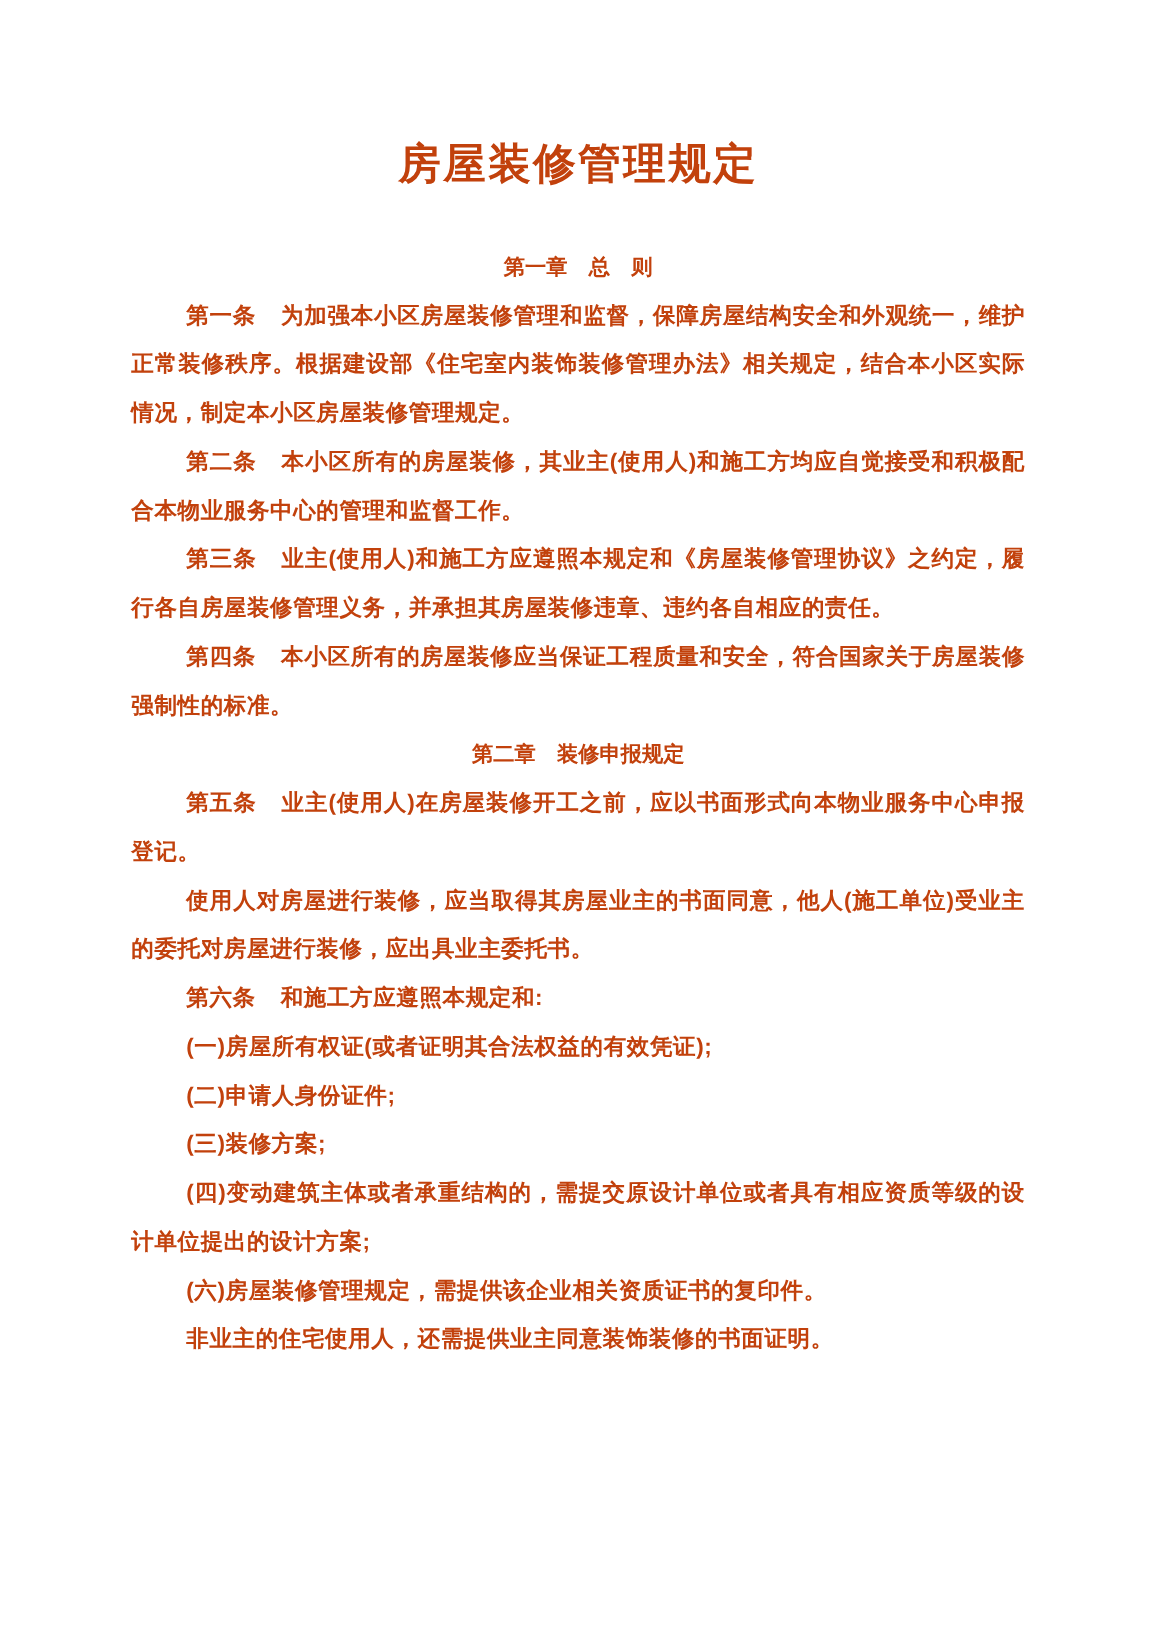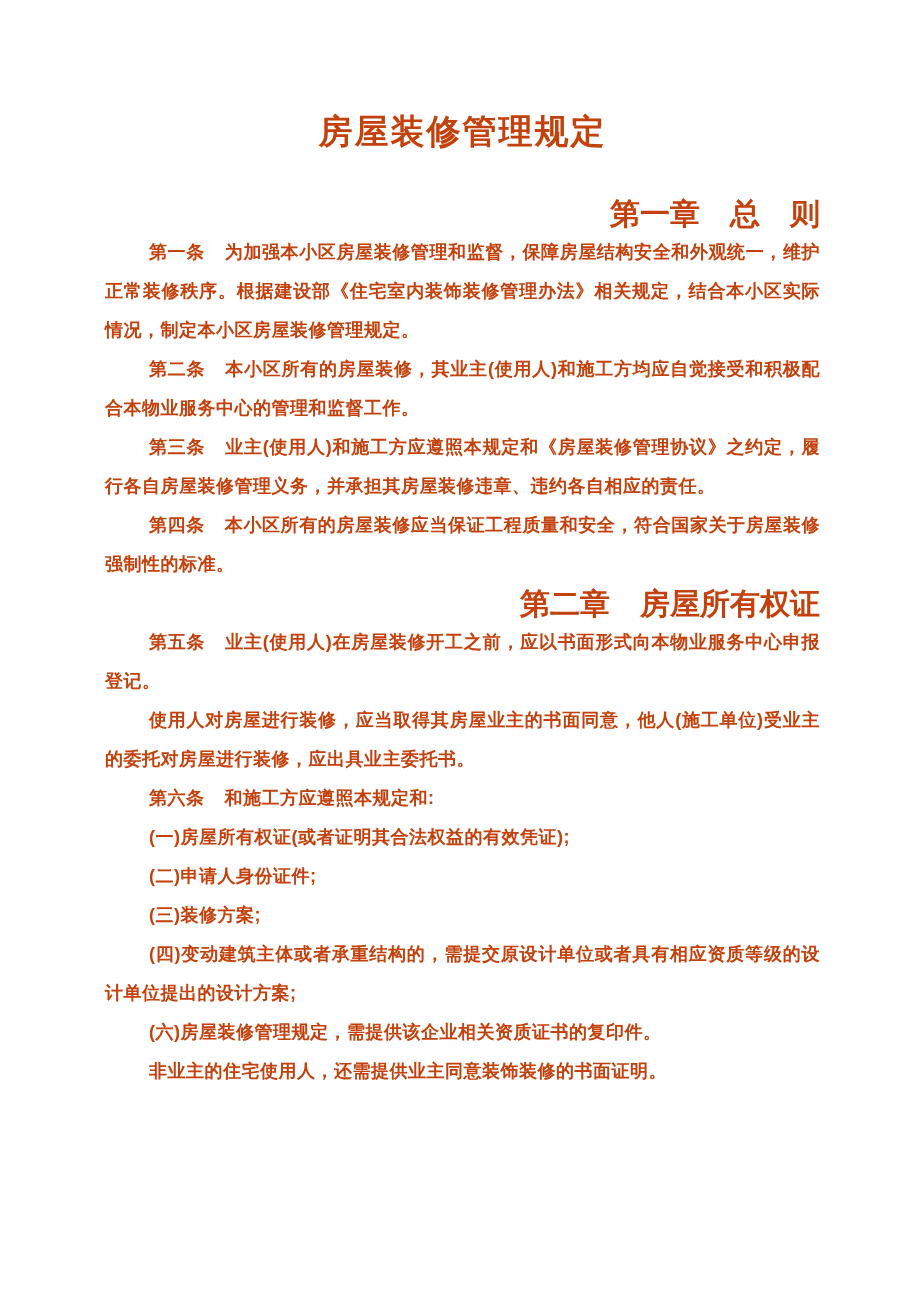--- a/index.html
+++ b/index.html
@@ -22,24 +22,24 @@
   .doc-title {
     margin: 0 0 42px 0;
     font-size: 34px;
     line-height: 42px;
     font-weight: bold;
     text-align: center;
     letter-spacing: 2px;
   }
   .chapter-heading {
     margin: 0;
-    font-size: 30px;
+    font-size: 17px;
     line-height: 39px;
     font-weight: bold;
-    text-align: right;
+    text-align: center;
   }
   .para {
     margin: 0;
     font-size: 18px;
     line-height: 39px;
     font-weight: bold;
     text-indent: 44px;
     text-align: justify;
     letter-spacing: 0.5px;
   }
@@ -60,21 +60,21 @@
   <h2 class="chapter-heading">第一章　总　则</h2>
 
   <p class="para"><span class="article-label">第一条</span><span>为加强本小区房屋装修管理和监督，保障房屋结构安全和外观统一，维护正常装修秩序。根据建设部《住宅室内装饰装修管理办法》相关规定，结合本小区实际情况，制定本小区房屋装修管理规定。</span></p>
 
   <p class="para"><span class="article-label">第二条</span><span>本小区所有的房屋装修，其业主(使用人)和施工方均应自觉接受和积极配合本物业服务中心的管理和监督工作。</span></p>
 
   <p class="para"><span class="article-label">第三条</span><span>业主(使用人)和施工方应遵照本规定和《房屋装修管理协议》之约定，履行各自房屋装修管理义务，并承担其房屋装修违章、违约各自相应的责任。</span></p>
 
   <p class="para"><span class="article-label">第四条</span><span>本小区所有的房屋装修应当保证工程质量和安全，符合国家关于房屋装修强制性的标准。</span></p>
 
-  <h2 class="chapter-heading">第二章　房屋所有权证</h2>
+  <h2 class="chapter-heading">第二章　装修申报规定</h2>
 
   <p class="para"><span class="article-label">第五条</span><span>业主(使用人)在房屋装修开工之前，应以书面形式向本物业服务中心申报登记。</span></p>
 
   <p class="para"><span class="article-label"></span><span>使用人对房屋进行装修，应当取得其房屋业主的书面同意，他人(施工单位)受业主的委托对房屋进行装修，应出具业主委托书。</span></p>
 
   <p class="para"><span class="article-label">第六条</span><span>和施工方应遵照本规定和:</span></p>
 
   <p class="para"><span class="article-label"></span><span>(一)房屋所有权证(或者证明其合法权益的有效凭证);</span></p>
 
   <p class="para"><span class="article-label"></span><span>(二)申请人身份证件;</span></p>

